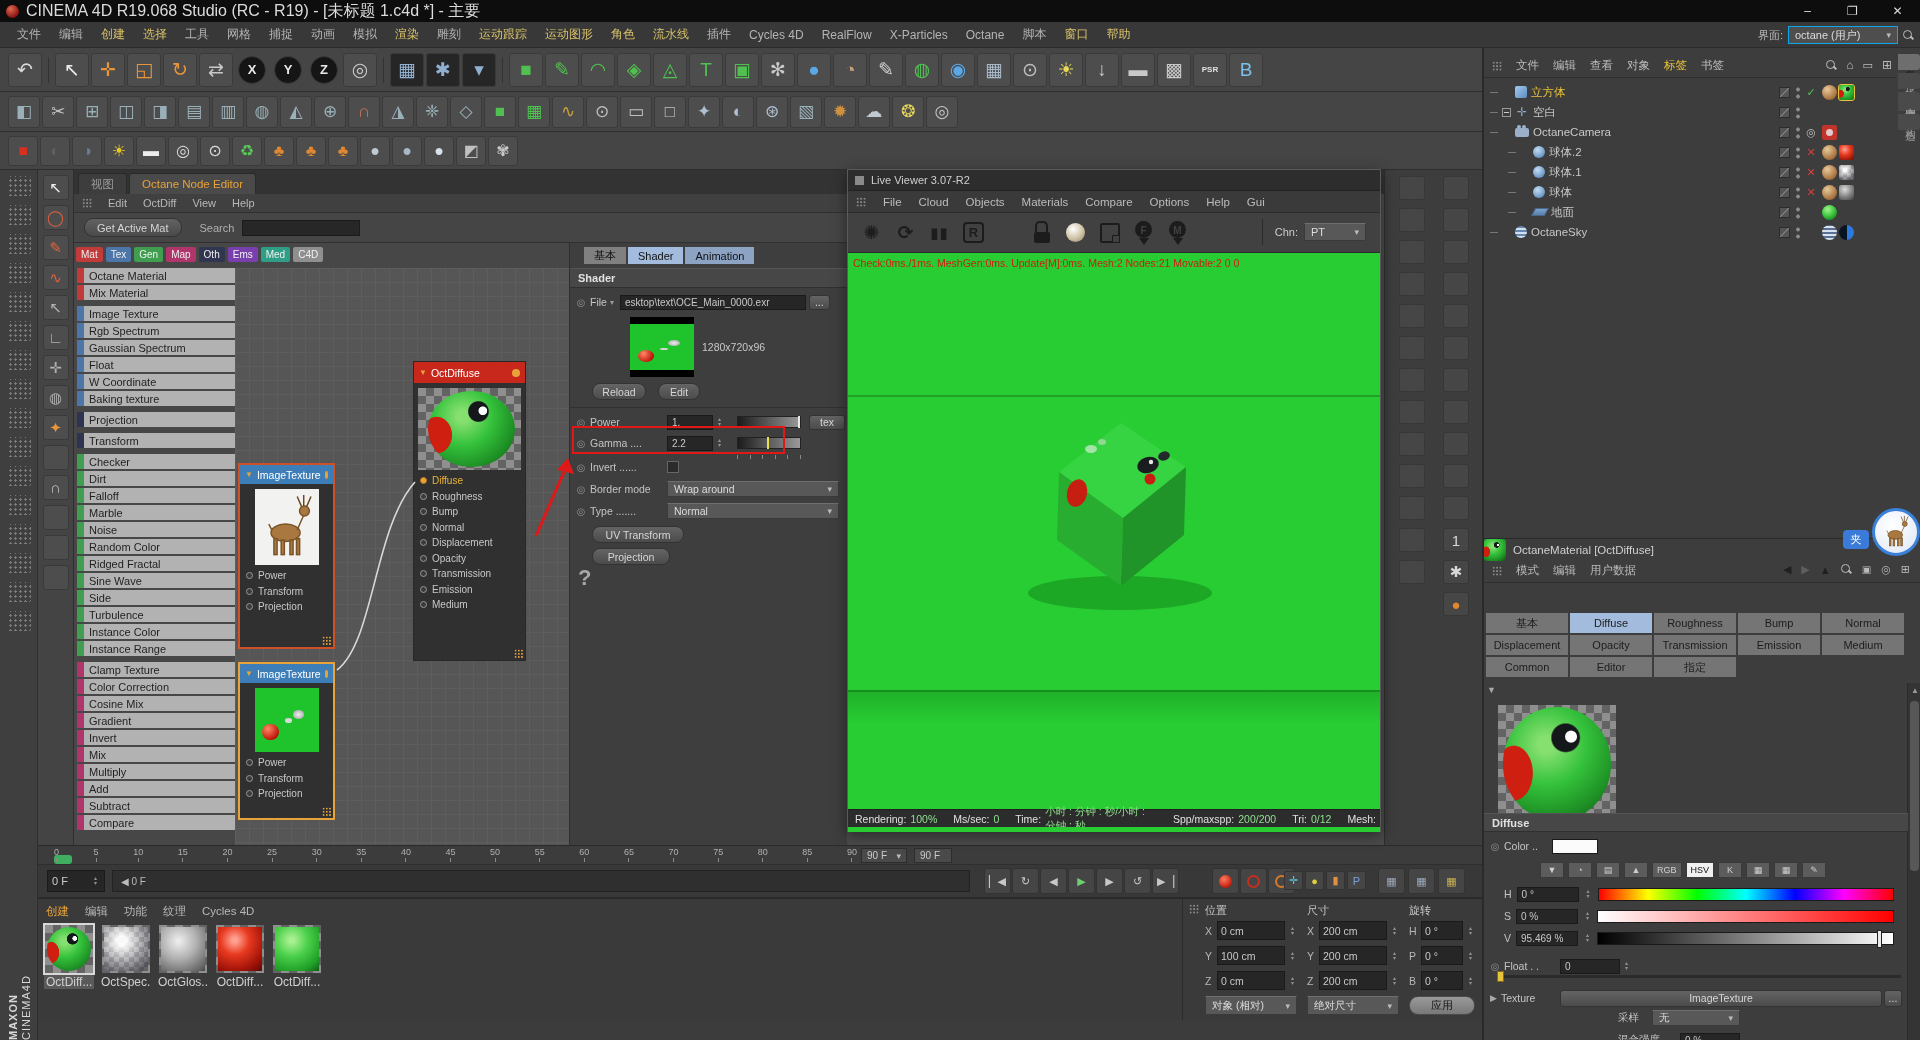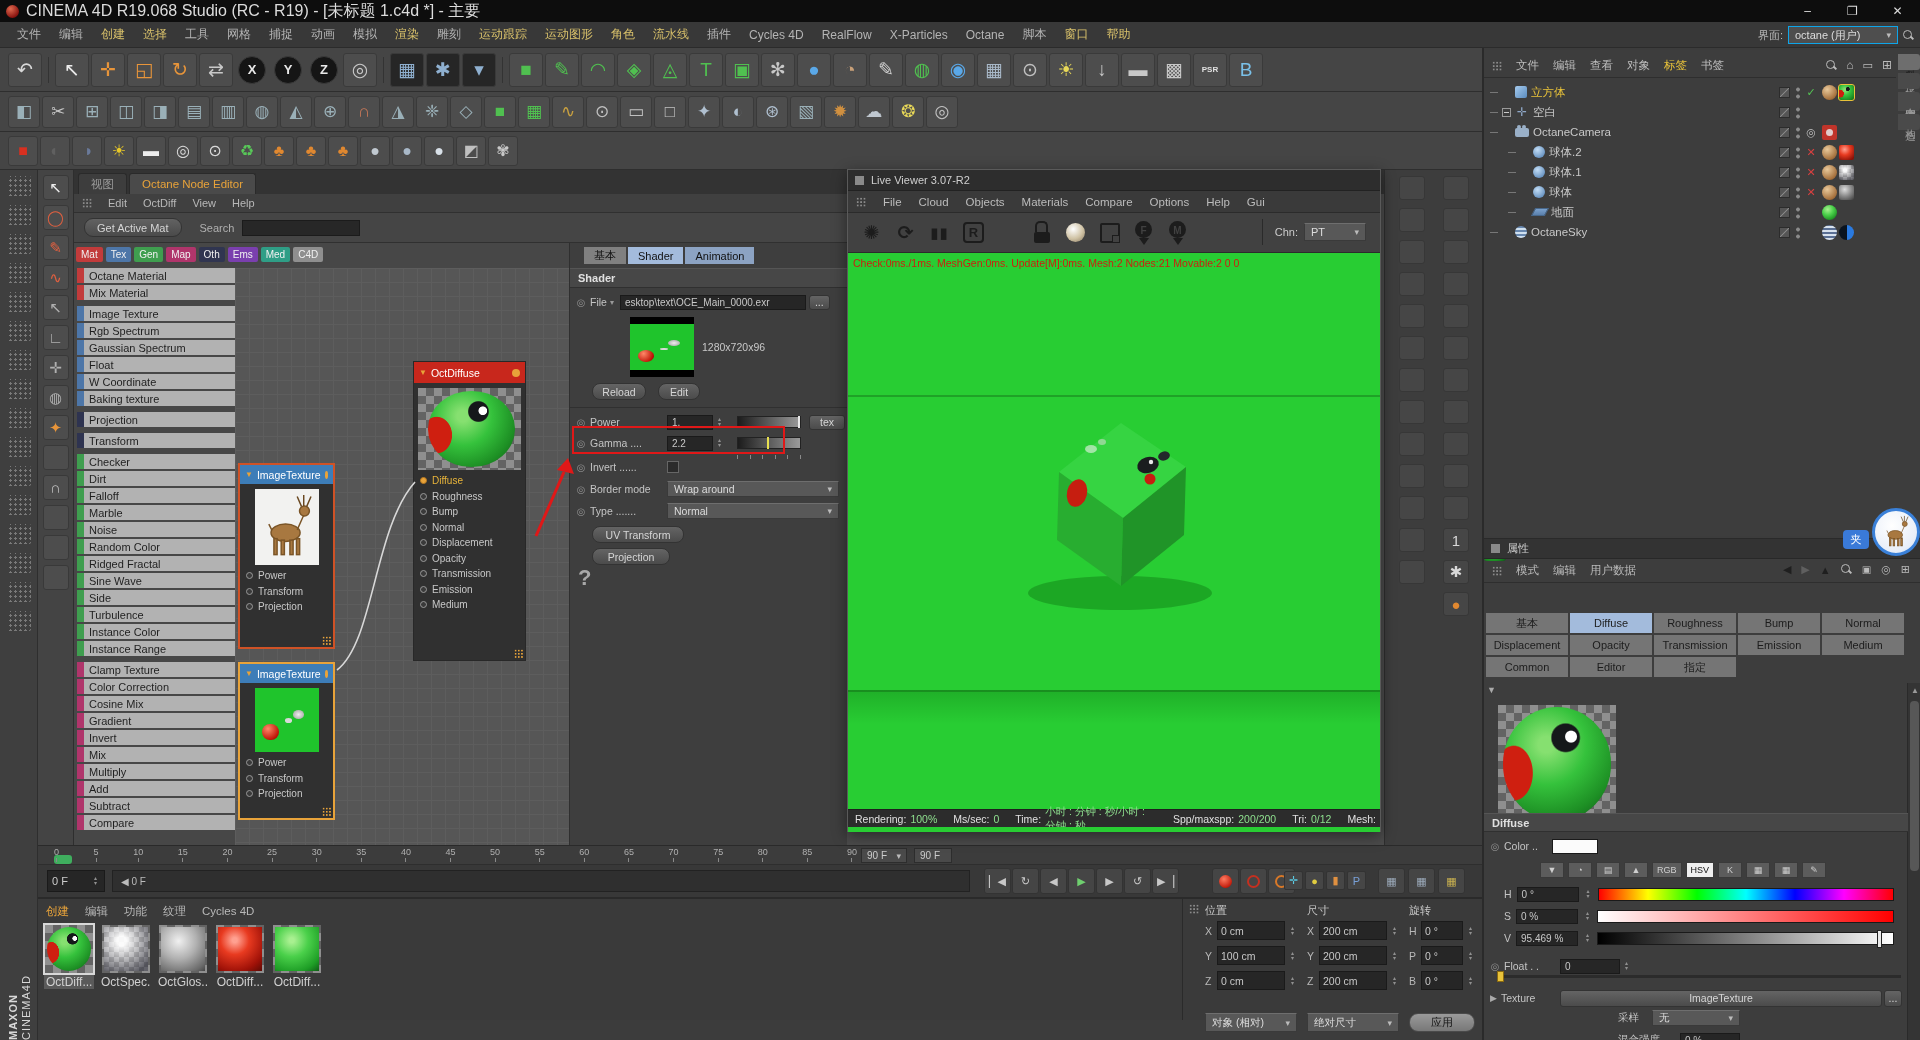--- a/index.html
+++ b/index.html
@@ -273,21 +273,21 @@
   .bred{border-radius:0;background:radial-gradient(circle at 38% 30%,#ffa090 6%,#e83a20 35%,#a01208 75%,#5c0a04);}
   .bglo{background:radial-gradient(circle at 40% 32%,#f0f0f0,#b0b0b0 45%,#6a6a6a 85%,#444);}
   .bchk{background-color:#b5b5b5;background-image:radial-gradient(circle at 40% 32%,rgba(255,255,255,.95) 12%,rgba(195,195,200,.55) 45%,rgba(70,70,80,.75) 85%),linear-gradient(45deg,#777 25%,transparent 25%,transparent 75%,#777 75%),linear-gradient(45deg,#777 25%,transparent 25%,transparent 75%,#777 75%);background-size:100% 100%,10px 10px,10px 10px;background-position:0 0,0 0,5px 5px;}
   .bgrn{background:radial-gradient(circle at 38% 30%,#a8f090 6%,#4ad04a 40%,#1e9e26 78%,#0f5c16);}
   #coords{left:1182px;top:898px;width:300px;height:122px;background:#3a3a3a;border-left:1px solid #2a2a2a;border-top:1px solid #2a2a2a;}
   #coords .gtitle{color:#c8c8c8;font-size:11px;}
   .cgroup{position:absolute;top:4px;width:92px;}
   .crow{display:flex;align-items:center;gap:3px;height:25px;}
   .crow .k{width:9px;color:#b8b8b8;font-size:10.5px;}
   .cinput{flex:1;height:19px;background:#262626;border:1px solid #1a1a1a;color:#c8c8c8;font-size:10.5px;display:flex;align-items:center;padding:0 3px;}
-  .cfoot{height:19px;margin-top:20px;}
+  .cfoot{height:19px;margin-top:3px;}
   #apply-btn{height:19px;border-radius:9px;background:linear-gradient(#9a9a9a,#787878);border:1px solid #4a4a4a;color:#151515;display:flex;align-items:center;justify-content:center;font-size:11px;}
 
   
   #statusbar{left:38px;top:1020px;width:1444px;height:20px;background:#383838;display:flex;align-items:center;padding-left:10px;color:#c8c8c8;font-size:11px;}
 
   
   #badge{left:1872px;top:508px;width:48px;height:48px;border-radius:50%;background:radial-gradient(circle at 40% 35%,#fff,#e8eef8 70%,#c8d4e8);border:3px solid #3a80d8;z-index:60;display:flex;align-items:center;justify-content:center;}
   #badge-pill{left:1843px;top:530px;width:26px;height:19px;background:#3a7ad8;border-radius:4px;color:#fff;display:flex;align-items:center;justify-content:center;font-size:11px;z-index:60;}
 </style>
 </head>
@@ -1343,24 +1343,20 @@
     <div id="om-sidetabs">
 
     <span class="sidetab on-y">对象</span>
         <span class="sidetab">场次</span>
         <span class="sidetab">内容浏览器</span>
         <span class="sidetab">构造</span>
       </div>
   </div>
 
   <div id="attr" class="abs">
-    <div id="attr-title" class="abs">
-      <span class="sq"></span>
-      <span>属性</span>
-    </div>
     <div id="attr-menu" class="abs">
       <span class="handle"></span>
       <span style="display:flex;gap:14px;">
 
       <span class="mi">模式</span>
           <span class="mi">编辑</span>
           <span class="mi">用户数据</span>
         </span>
     </div>
     <div id="attr-hicons">

